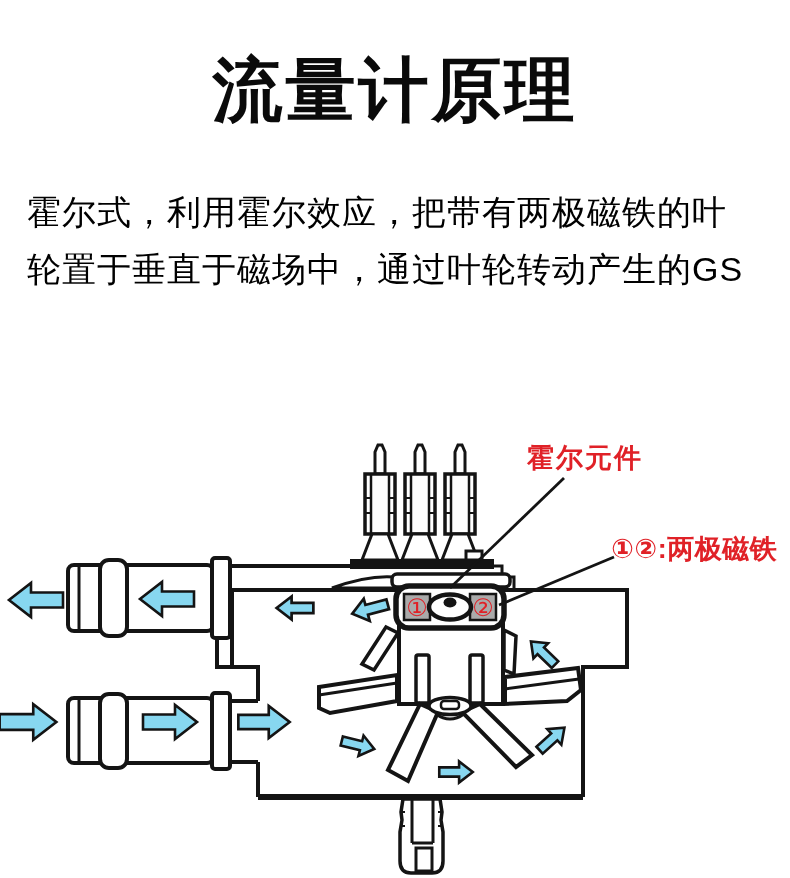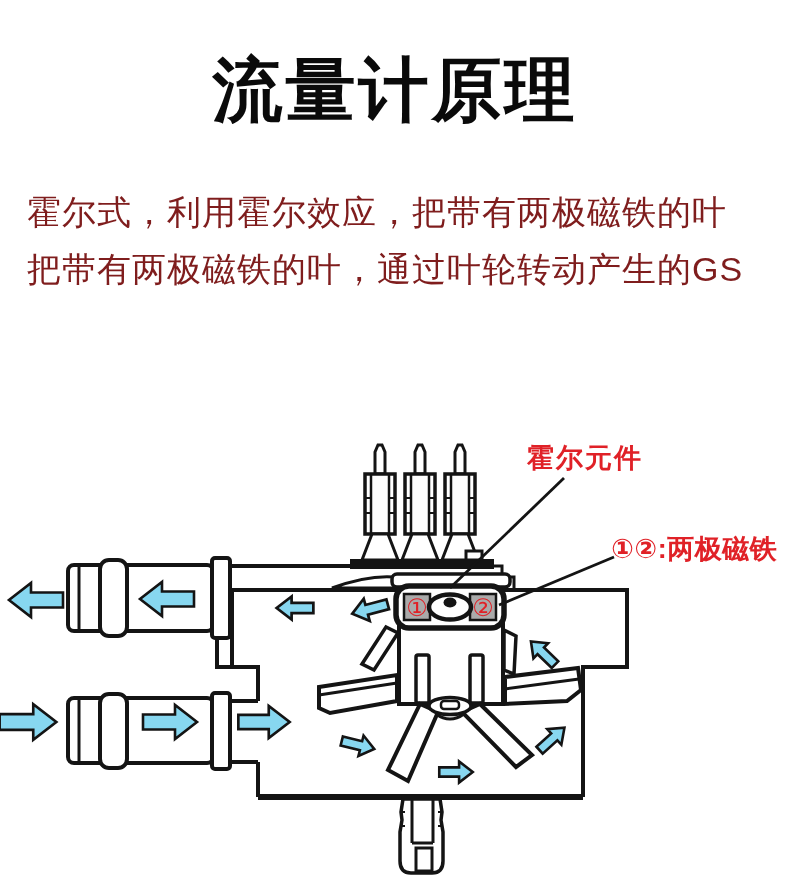--- a/index.html
+++ b/index.html
@@ -6,41 +6,41 @@
   .canvas{
     position:relative;width:790px;height:878px;background:#ffffff;overflow:hidden;
     font-family:"Liberation Sans","DejaVu Sans",sans-serif;color:#111;
   }
   .page-title{
     position:absolute;left:0;top:44px;width:790px;margin:0;
     text-align:center;font-size:70px;font-weight:bold;letter-spacing:3px;color:#0a0a0a;
   }
   .para{
     position:absolute;left:27px;top:184px;width:745px;
-    font-size:34px;line-height:57px;letter-spacing:1px;color:#7f1d1d;
+    font-size:34px;line-height:57px;letter-spacing:1px;color:#000000;
   }
   .red-label{
     position:absolute;color:#e02127;font-weight:bold;white-space:nowrap;
   }
   .hall-label{left:527px;top:440px;font-size:27px;letter-spacing:2px;}
   .magnet-label{left:611px;top:531px;font-size:27px;letter-spacing:0.5px;}
   svg.diagram{position:absolute;left:0;top:420px;}
   svg .ln{fill:none;stroke:#141414;}
   svg .wh{fill:#ffffff;stroke:#141414;}
 </style>
 </head>
 <body>
 
 <div class="canvas">
 
   <h1 class="page-title">流量计原理</h1>
 
   <div class="para">
     <div>霍尔式，利用霍尔效应，把带有两极磁铁的叶</div>
-    <div>把带有两极磁铁的叶，通过叶轮转动产生的GS</div>
+    <div>轮置于垂直于磁场中，通过叶轮转动产生的GS</div>
   </div>
 
   <svg class="diagram" width="790" height="458" viewBox="0 420 790 458">
     <defs>
       <path id="arr" d="M -27 -7.5 L 5 -7.5 L 5 -17 L 27 0 L 5 17 L 5 7.5 L -27 7.5 Z"></path>
       <g id="pin" fill="#ffffff" stroke="#141414">
         <path d="M -5 31 L -5 9 L -2 2 L 2 2 L 5 9 L 5 31 Z" stroke-width="3"></path>
         <rect x="-15" y="31" width="30" height="60" stroke-width="3.5"></rect>
         <line x1="-9" y1="31" x2="-9" y2="91" stroke-width="2.5"></line>
         <line x1="9" y1="31" x2="9" y2="91" stroke-width="2.5"></line>

